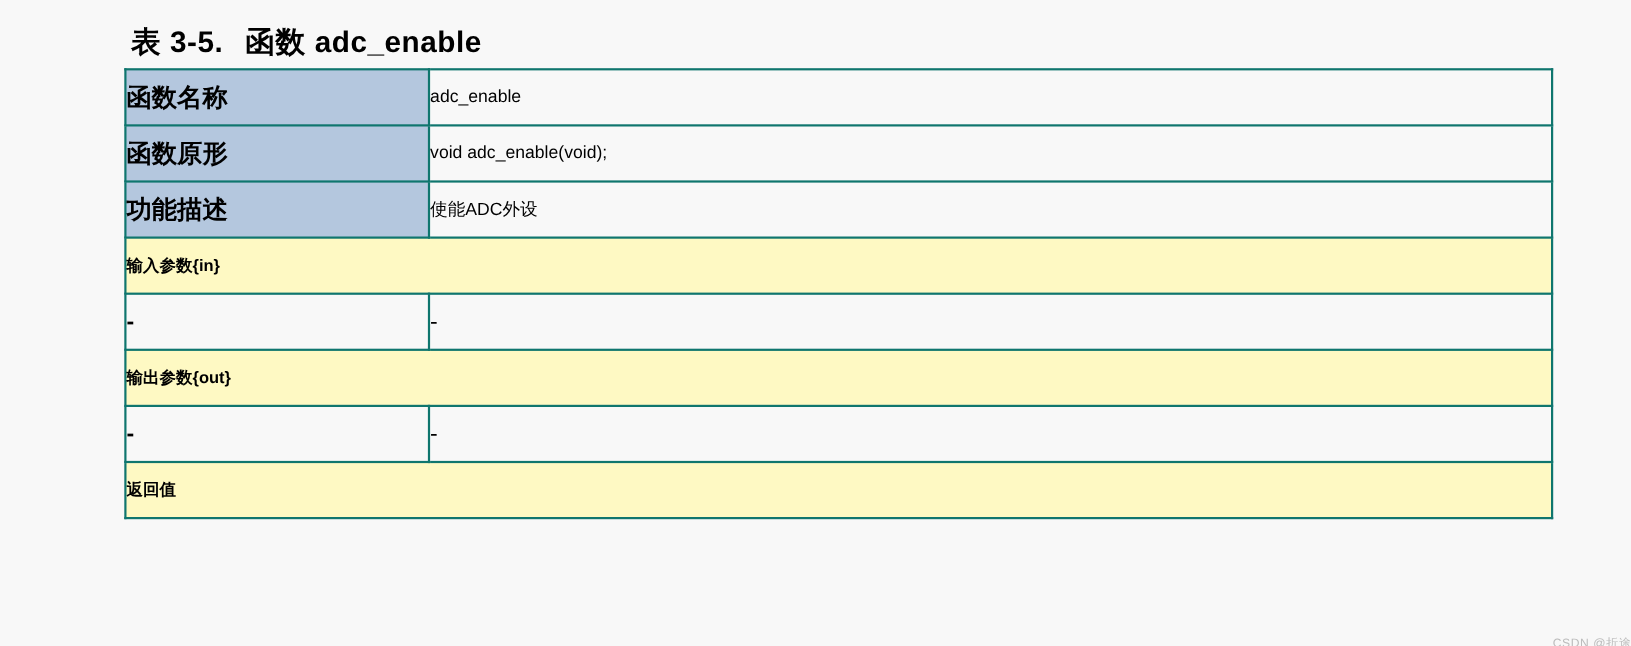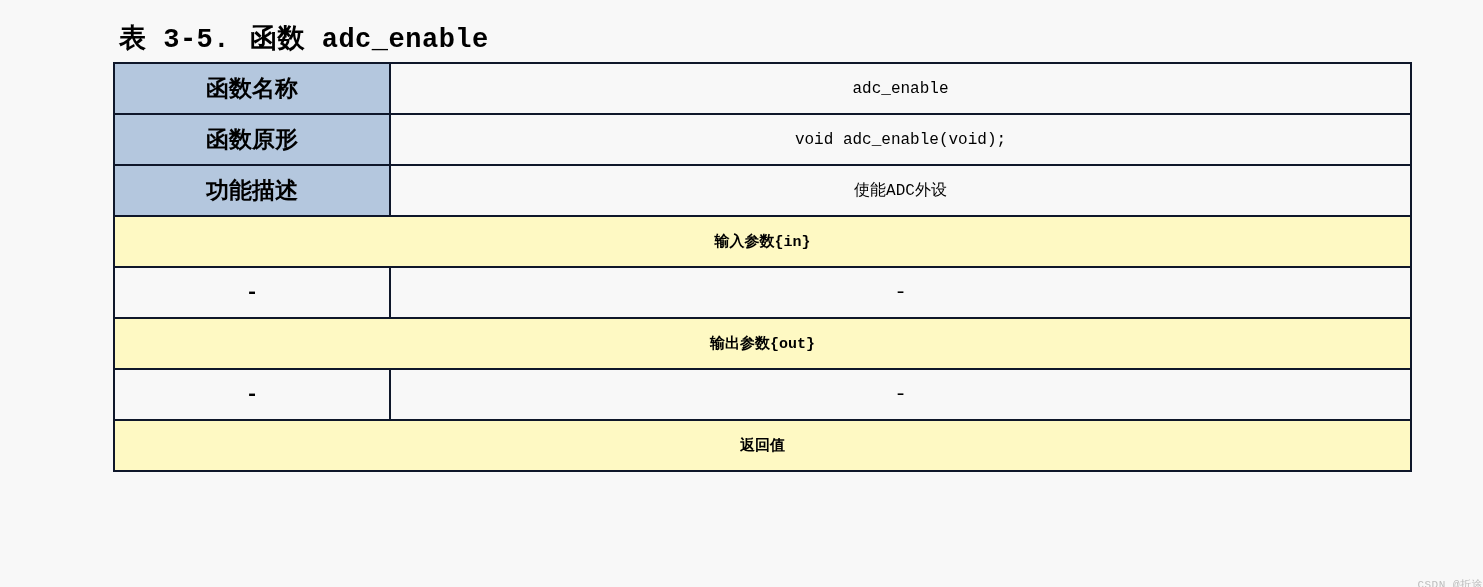--- a/index.html
+++ b/index.html
@@ -1,15 +1,15 @@
 <!DOCTYPE html>
 <html><head>
 <meta charset="utf-8">
 <style>
-  * { margin: 4px; padding: 0; box-sizing: border-box; font-family: Liberation Mono, monospace; }
+  * { margin: 4px; padding: 0; box-sizing: border-box; }
   html, body {
     width: 1483px; height: 587px;
     background: #f8f8f8;
     overflow: hidden;
     position: relative;
     font-family: "Liberation Sans", sans-serif;
     color: #000;
   }
   .doc-title {
     position: absolute;
@@ -21,23 +21,23 @@
   }
   .doc-title .title-name { margin-left: 16px; }
   table.func-table {
     position: absolute;
     left: 101px; top: 50px;
     width: 1299px;
     border-collapse: collapse;
     table-layout: fixed;
   }
   table.func-table td {
-    border: 2px solid #0f172a;
+    border: 2px solid #0f766e;
     height: 51px;
-    text-align: center;
+    text-align: left;
     vertical-align: middle;
     padding: 0;
     background: #f8f8f8;
   }
   table.func-table col.left-col  { width: 276px; }
   table.func-table td.label-cell {
     background: #b4c7de;
     font-weight: bold;
     font-size: 23px;
   }

